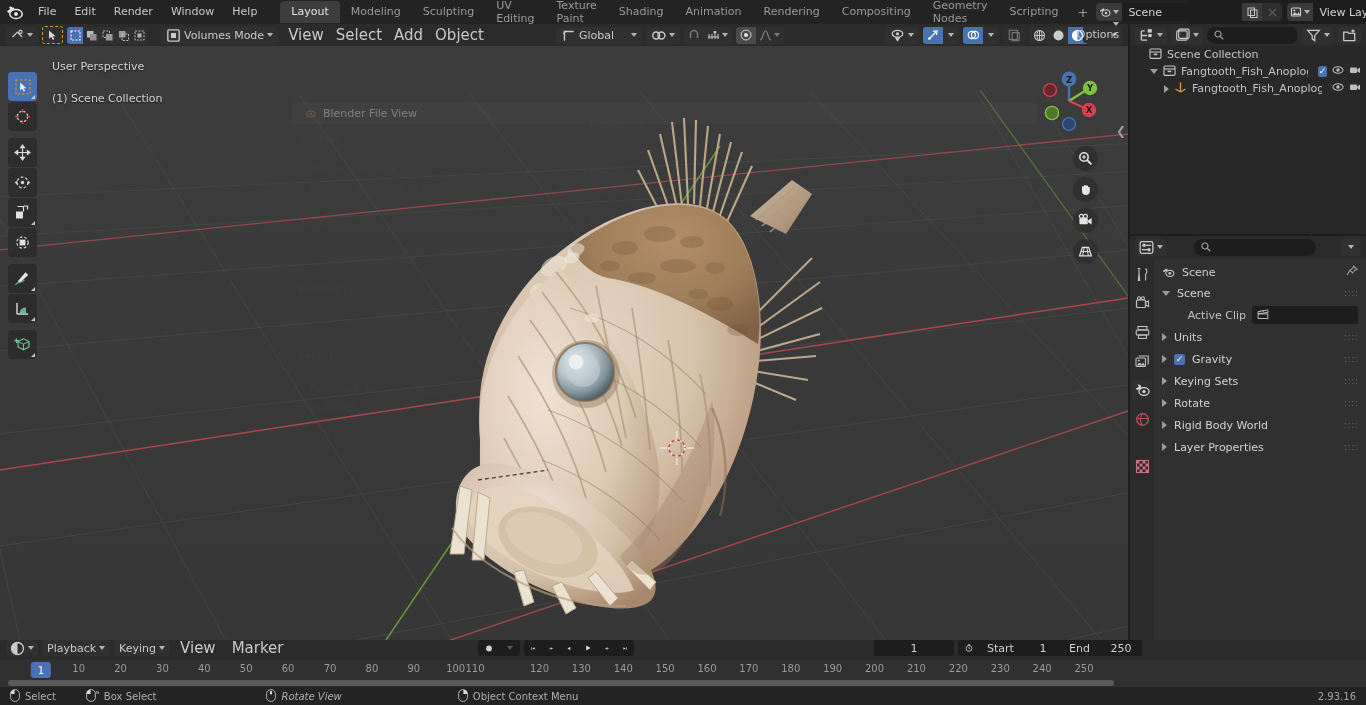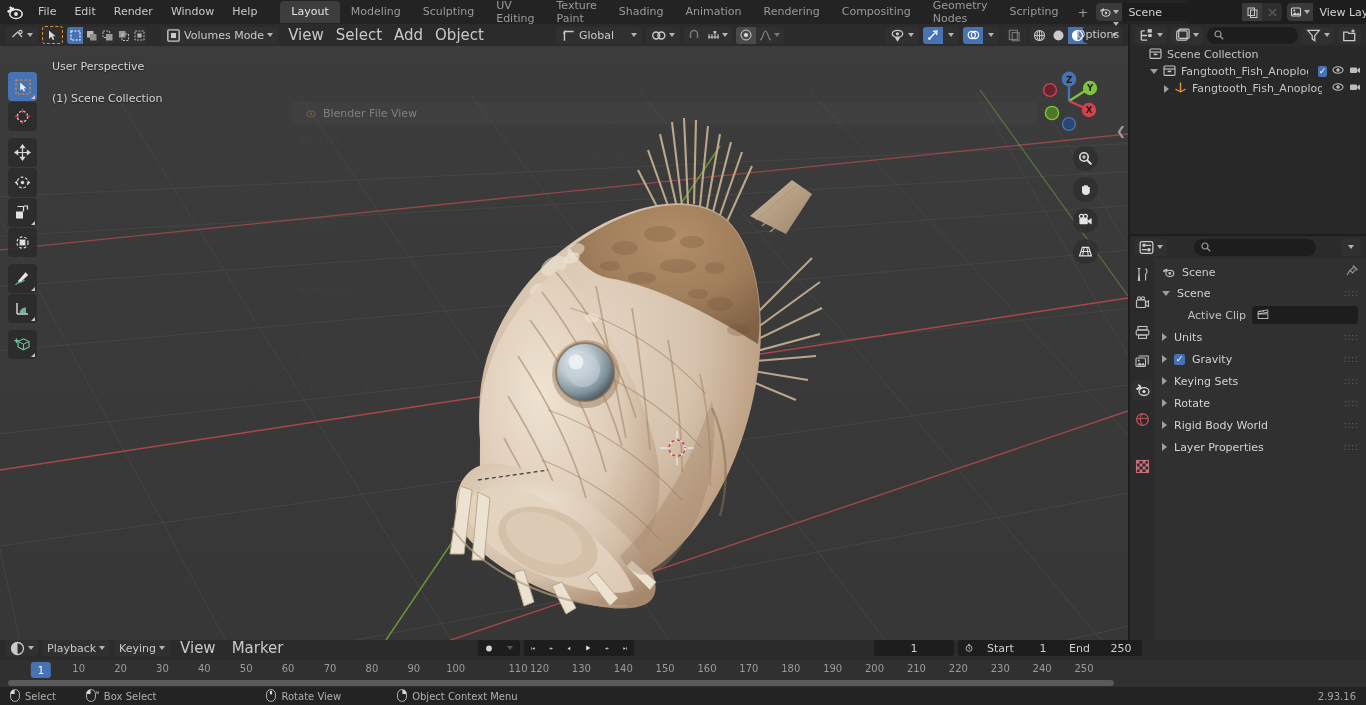--- a/index.html
+++ b/index.html
@@ -1071,21 +1071,21 @@
     <div class="tick" style="left: 78.6988px;">10</div>
     <div class="tick" style="left: 120.586px;">20</div>
     <div class="tick" style="left: 162.474px;">30</div>
     <div class="tick" style="left: 204.361px;">40</div>
     <div class="tick" style="left: 246.249px;">50</div>
     <div class="tick" style="left: 288.137px;">60</div>
     <div class="tick" style="left: 330.024px;">70</div>
     <div class="tick" style="left: 371.912px;">80</div>
     <div class="tick" style="left: 413.799px;">90</div>
     <div class="tick" style="left: 455.687px;">100</div>
-    <div class="tick" style="left: 518px;">110</div>
+    <div class="tick" style="left: 475px;">110</div>
     <div class="tick" style="left: 539.462px;">120</div>
     <div class="tick" style="left: 581.349px;">130</div>
     <div class="tick" style="left: 623.237px;">140</div>
     <div class="tick" style="left: 665.124px;">150</div>
     <div class="tick" style="left: 707.012px;">160</div>
     <div class="tick" style="left: 748.9px;">170</div>
     <div class="tick" style="left: 790.787px;">180</div>
     <div class="tick" style="left: 832.675px;">190</div>
     <div class="tick" style="left: 874.562px;">200</div>
     <div class="tick" style="left: 916.45px;">210</div>
@@ -1109,21 +1109,21 @@
         <span>Select</span>
       </div>
       <div class="status-grp" style="margin-right: 110px;">
         <span><svg width="13" height="13" viewBox="0 0 13 13">
             <rect x="0.6" y="0.6" width="8.8" height="11.8" rx="4.2" fill="none" stroke="#b4b4b4" stroke-width="1"></rect>
             <path d="M0.6 5 L4.6 5 L4.6 0.8 A4 4 0 0 0 0.6 4.8 Z" fill="#d8d8d8"></path>
             <path d="M11 2 L11 5 M12.4 2.6 L12.4 4.6" stroke="#b4b4b4" stroke-width="1"></path>
           </svg></span>
         <span>Box Select</span>
       </div>
-      <div class="status-grp" style="margin-right: 56px;">
+      <div class="status-grp" style="margin-right: 116px; font-style: italic;">
         <span><svg width="10" height="13" viewBox="0 0 10 13">
             <rect x="0.6" y="0.6" width="8.8" height="11.8" rx="4.2" fill="none" stroke="#b4b4b4" stroke-width="1"></rect>
             <rect x="3.9" y="1.8" width="2.2" height="3.8" rx="1.1" fill="#d8d8d8"></rect>
           </svg></span>
         <span>Rotate View</span>
       </div>
       <div class="status-grp">
         <span><svg width="10" height="13" viewBox="0 0 10 13">
             <rect x="0.6" y="0.6" width="8.8" height="11.8" rx="4.2" fill="none" stroke="#b4b4b4" stroke-width="1"></rect>
             <path d="M9.4 5 L5.4 5 L5.4 0.8 A4 4 0 0 1 9.4 4.8 Z" fill="#d8d8d8"></path>

